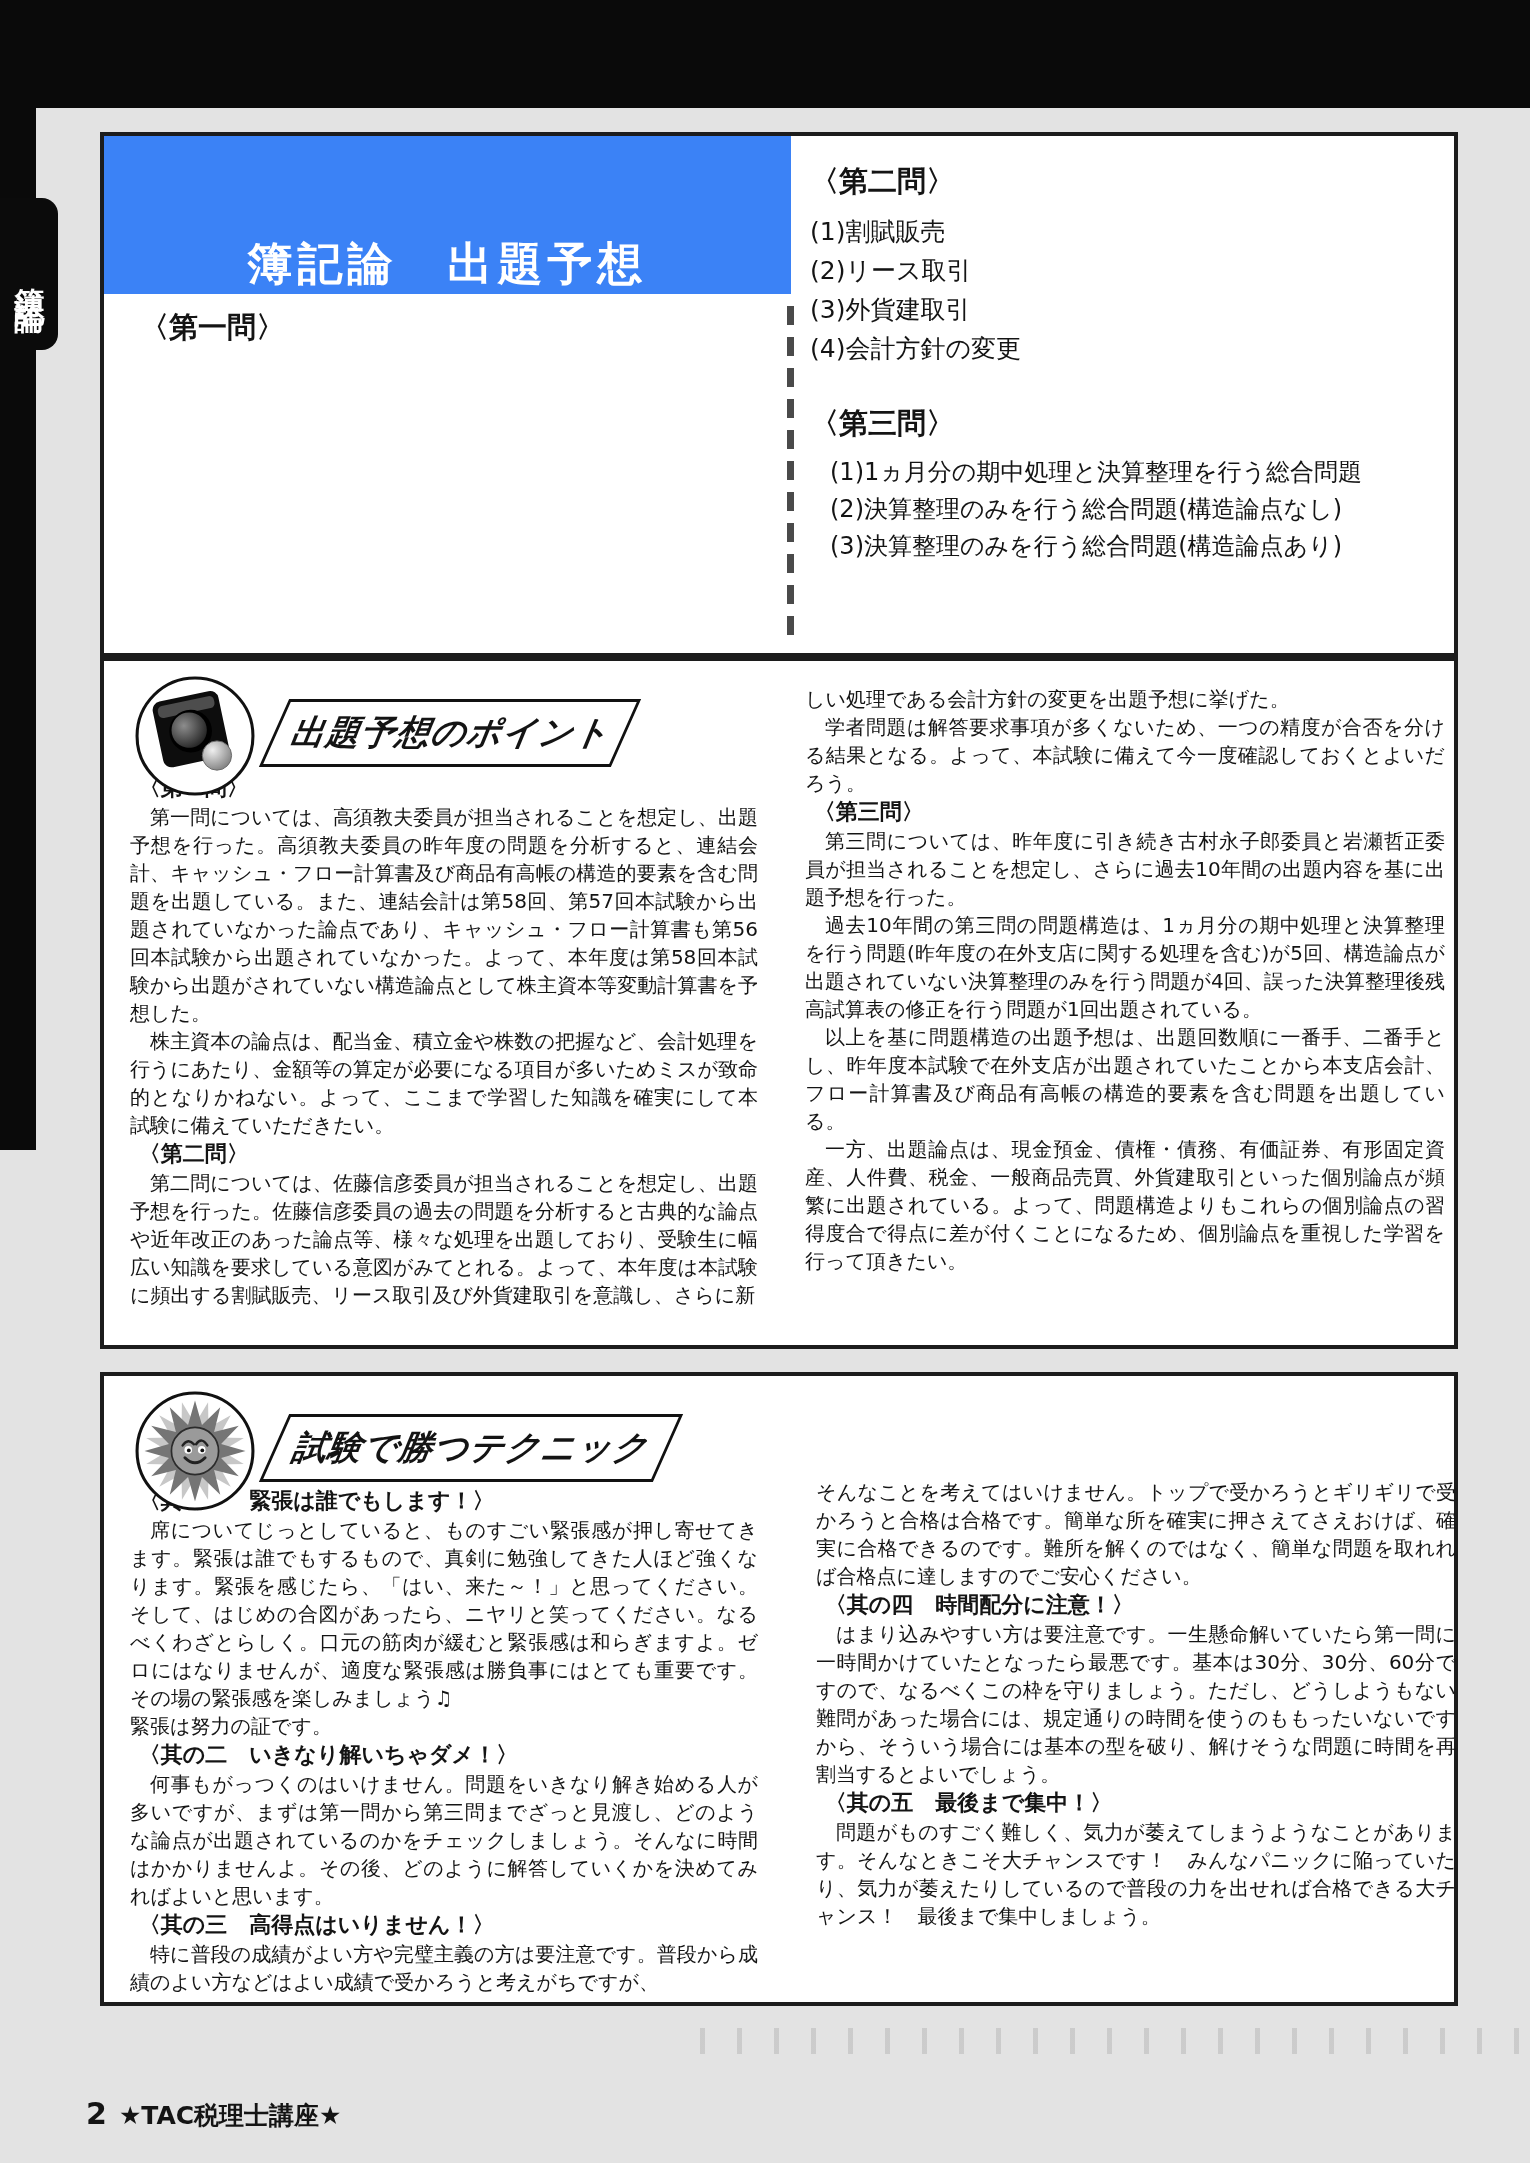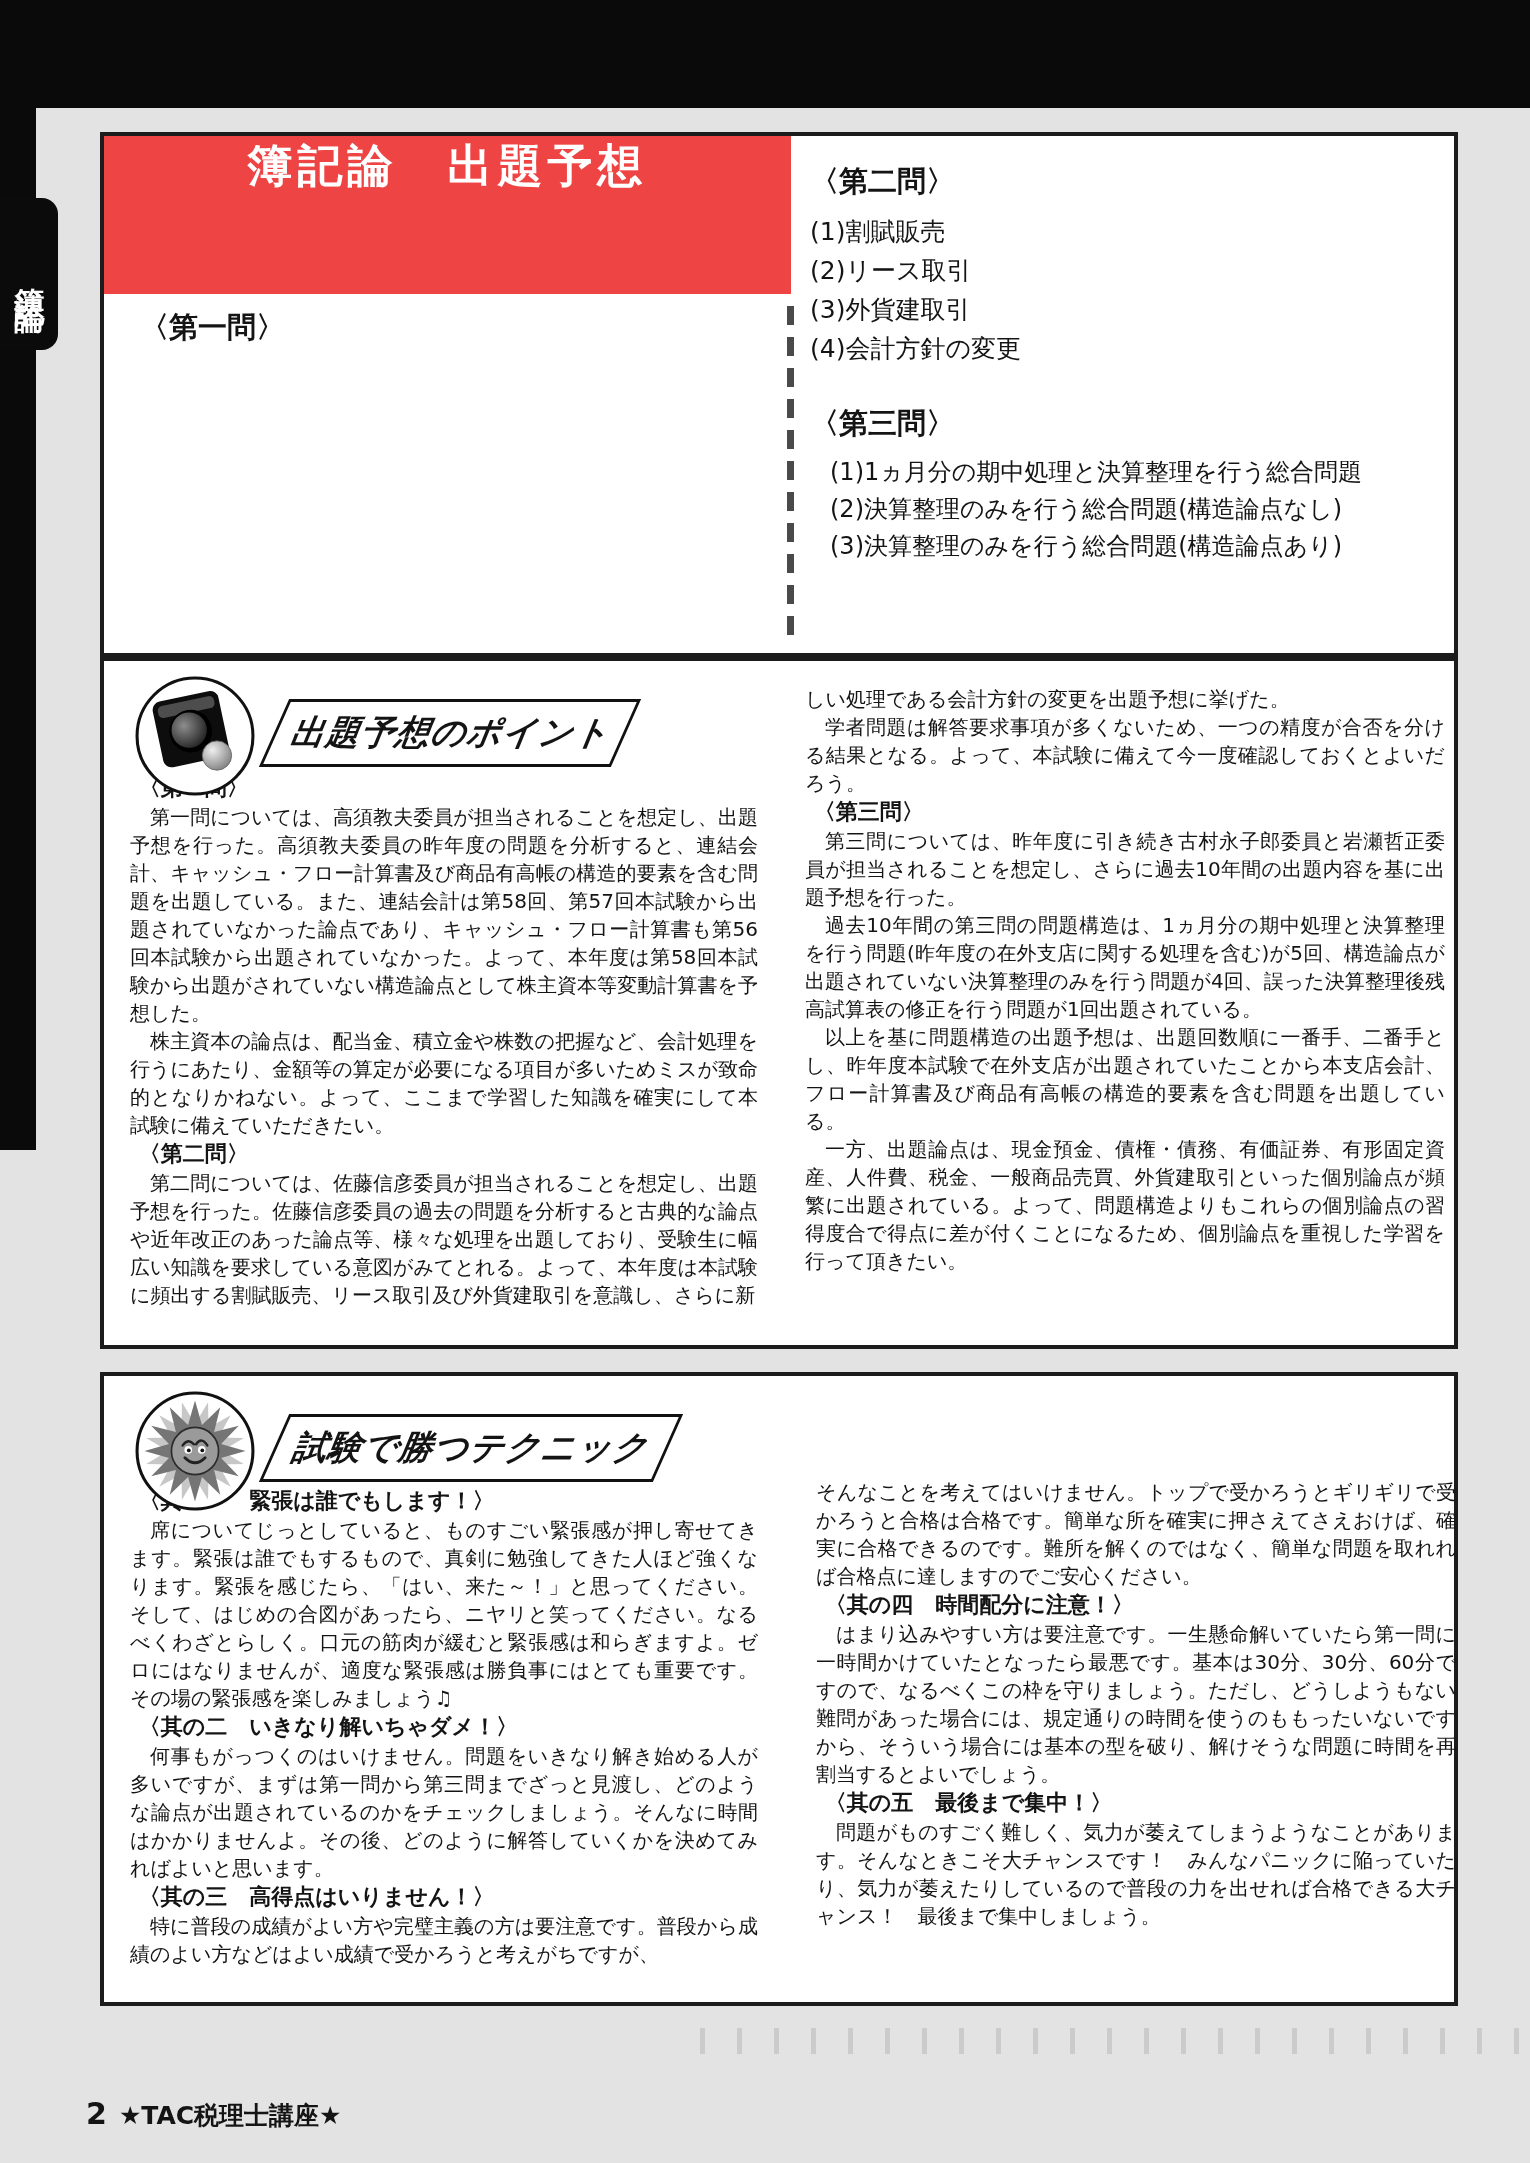--- a/index.html
+++ b/index.html
@@ -18,22 +18,22 @@
   .spine-tab span{
     writing-mode:vertical-rl;text-orientation:upright;color:#fff;
     font-size:30px;font-weight:bold;letter-spacing:7px;
   }
   .box{position:absolute;background:#fff;border:4px solid #1c1c1c;box-sizing:border-box;}
   #box1{left:100px;top:132px;width:1358px;height:525px;}
   #box2{left:100px;top:657px;width:1358px;height:692px;}
   #box3{left:100px;top:1372px;width:1358px;height:634px;}
 
   .title-band{
-    position:absolute;left:0;top:0;width:687px;height:158px;background:#ef4444;
-    display:flex;align-items:flex-start;justify-content:center;font-family:Liberation Mono, monospace;
+    position:absolute;left:0;top:0;width:687px;height:158px;background:#3b82f6;
+    display:flex;align-items:flex-end;justify-content:center;font-family:Liberation Mono, monospace;
   }
   .title-band span{color:#fff;font-size:45px;font-weight:bold;letter-spacing:5px;}
 
   .qlist{position:absolute;}
   .q1{left:36px;top:172px;}
   .q2{left:706px;top:26px;}
   .q3{left:706px;top:268px;}
   .q-head{font-size:29px;font-weight:bold;margin:0 0 10px 0;}
   .q-item{font-size:25px;line-height:39px;}
   .q3 .q-item{font-size:24px;line-height:37px;margin-left:20px;}
@@ -185,20 +185,21 @@
     </svg>
   </div>
   <div class="plaque plaque-tech">
     <span>試験で勝つテクニック</span>
   </div>
 
   <div class="col col-tl">
 
   <p class="blk blk-subhead">〈其の一　緊張は誰でもします！〉</p>
       <p class="blk blk-p">席についてじっとしていると、ものすごい緊張感が押し寄せてきます。緊張は誰でもするもので、真剣に勉強してきた人ほど強くなります。緊張を感じたら、「はい、来た～！」と思ってください。そして、はじめの合図があったら、ニヤリと笑ってください。なるべくわざとらしく。口元の筋肉が緩むと緊張感は和らぎますよ。ゼロにはなりませんが、適度な緊張感は勝負事にはとても重要です。その場の緊張感を楽しみましょう♫</p>
+      <p class="blk blk-line">緊張は努力の証です。</p>
       <p class="blk blk-subhead">〈其の二　いきなり解いちゃダメ！〉</p>
       <p class="blk blk-p">何事もがっつくのはいけません。問題をいきなり解き始める人が多いですが、まずは第一問から第三問までざっと見渡し、どのような論点が出題されているのかをチェックしましょう。そんなに時間はかかりませんよ。その後、どのように解答していくかを決めてみればよいと思います。</p>
       <p class="blk blk-subhead">〈其の三　高得点はいりません！〉</p>
       <p class="blk blk-p">特に普段の成績がよい方や完璧主義の方は要注意です。普段から成績のよい方などはよい成績で受かろうと考えがちですが、</p>
     </div>
   <div class="col col-tr">
 
   <p class="blk blk-p0">そんなことを考えてはいけません。トップで受かろうとギリギリで受かろうと合格は合格です。簡単な所を確実に押さえてさえおけば、確実に合格できるのです。難所を解くのではなく、簡単な問題を取れれば合格点に達しますのでご安心ください。</p>
       <p class="blk blk-subhead">〈其の四　時間配分に注意！〉</p>
       <p class="blk blk-p">はまり込みやすい方は要注意です。一生懸命解いていたら第一問に一時間かけていたとなったら最悪です。基本は30分、30分、60分ですので、なるべくこの枠を守りましょう。ただし、どうしようもない難問があった場合には、規定通りの時間を使うのももったいないですから、そういう場合には基本の型を破り、解けそうな問題に時間を再割当するとよいでしょう。</p>

